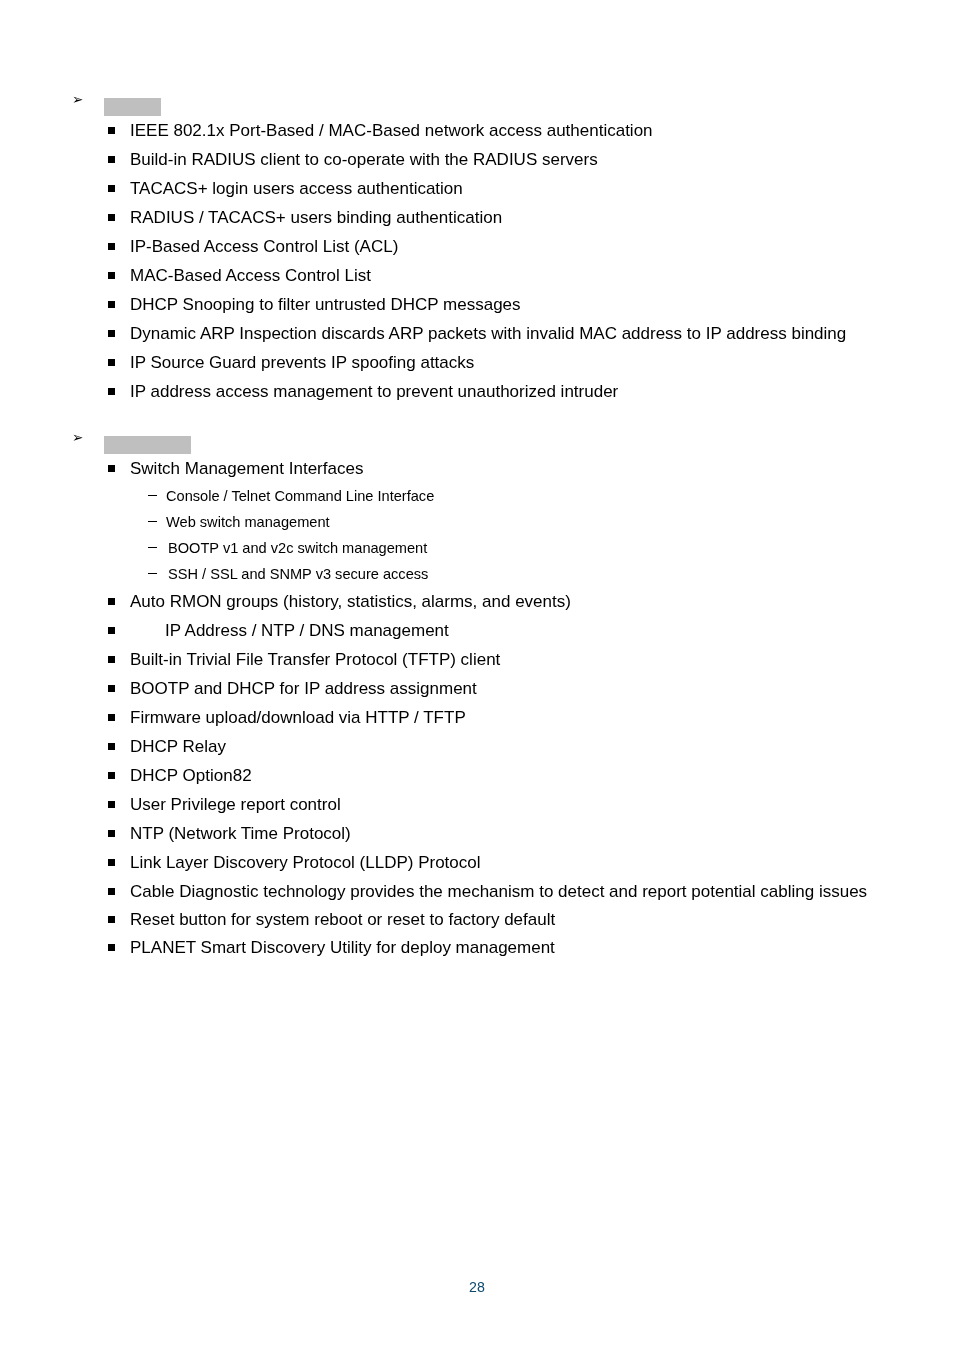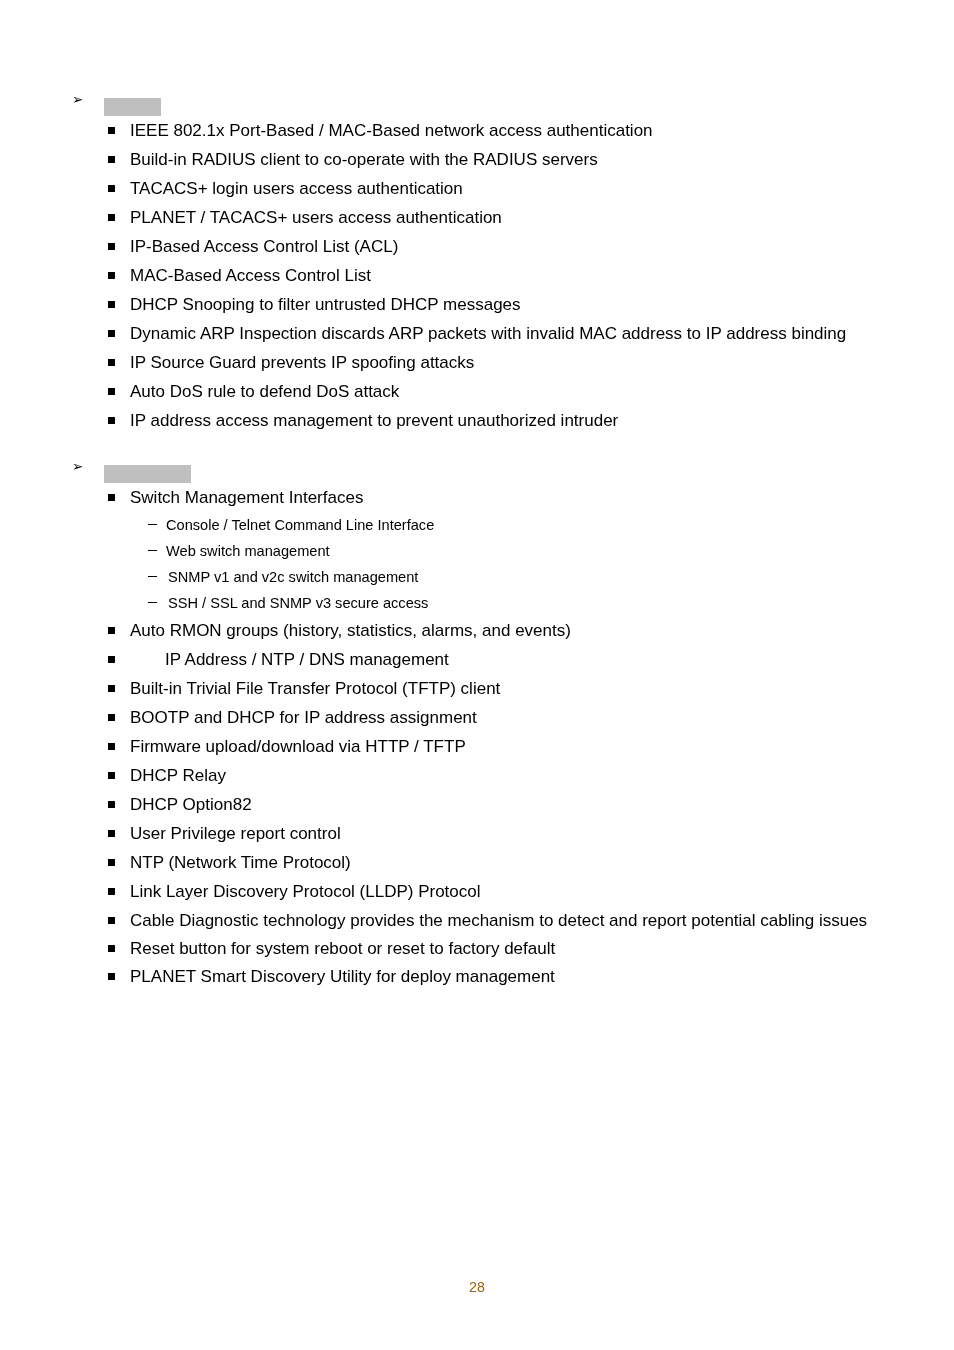--- a/index.html
+++ b/index.html
@@ -124,21 +124,21 @@
 
   
   .page-number {
     position: absolute;
     left: 0;
     top: 1278px;
     width: 954px;
     text-align: center;
     font-size: 14.2px;
     line-height: 18px;
-    color: #a16207;
+    color: #0c4a6e;
   }
 </style>
 </head>
 <body>
 
 <div class="page">
   <div class="content">
 
     <div class="section-head">
       <span class="arrow-icon">➢</span>
@@ -153,45 +153,41 @@
     <div class="bullet-item">
       <span class="sq-icon"></span>
       <span class="item-text">Build-in RADIUS client to co-operate with the RADIUS servers</span>
     </div>
     <div class="bullet-item">
       <span class="sq-icon"></span>
       <span class="item-text">TACACS+ login users access authentication</span>
     </div>
     <div class="bullet-item">
       <span class="sq-icon"></span>
-      <span class="item-text">PLANET / TACACS+ users access authentication</span>
+      <span class="item-text">RADIUS / TACACS+ users binding authentication</span>
     </div>
     <div class="bullet-item">
       <span class="sq-icon"></span>
       <span class="item-text">IP-Based Access Control List (ACL)</span>
     </div>
     <div class="bullet-item">
       <span class="sq-icon"></span>
       <span class="item-text">MAC-Based Access Control List</span>
     </div>
     <div class="bullet-item">
       <span class="sq-icon"></span>
       <span class="item-text">DHCP Snooping to filter untrusted DHCP messages</span>
     </div>
     <div class="bullet-item">
       <span class="sq-icon"></span>
       <span class="item-text">Dynamic ARP Inspection discards ARP packets with invalid MAC address to IP address binding</span>
     </div>
     <div class="bullet-item">
       <span class="sq-icon"></span>
       <span class="item-text">IP Source Guard prevents IP spoofing attacks</span>
-    </div>
-    <div class="bullet-item">
-      <span class="sq-icon"></span>
-      <span class="item-text">Auto DoS rule to defend DoS attack</span>
     </div>
     <div class="bullet-item">
       <span class="sq-icon"></span>
       <span class="item-text">IP address access management to prevent unauthorized intruder</span>
     </div>
 
     <div class="gap-block"></div>
 
     <div class="section-head">
       <span class="arrow-icon">➢</span>
@@ -207,21 +203,21 @@
     <div class="dash-item">
       <span class="dash-icon"></span>
       <span class="item-text">Console / Telnet Command Line Interface</span>
     </div>
     <div class="dash-item">
       <span class="dash-icon"></span>
       <span class="item-text">Web switch management</span>
     </div>
     <div class="dash-item">
       <span class="dash-icon"></span>
-      <span class="item-text nudge">SNMP v1 and v2c switch management</span>
+      <span class="item-text nudge">BOOTP v1 and v2c switch management</span>
     </div>
     <div class="dash-item">
       <span class="dash-icon"></span>
       <span class="item-text nudge">SSH / SSL and SNMP v3 secure access</span>
     </div>
 
     <div class="bullet-item">
       <span class="sq-icon"></span>
       <span class="item-text">Auto RMON groups (history, statistics, alarms, and events)</span>
     </div>

